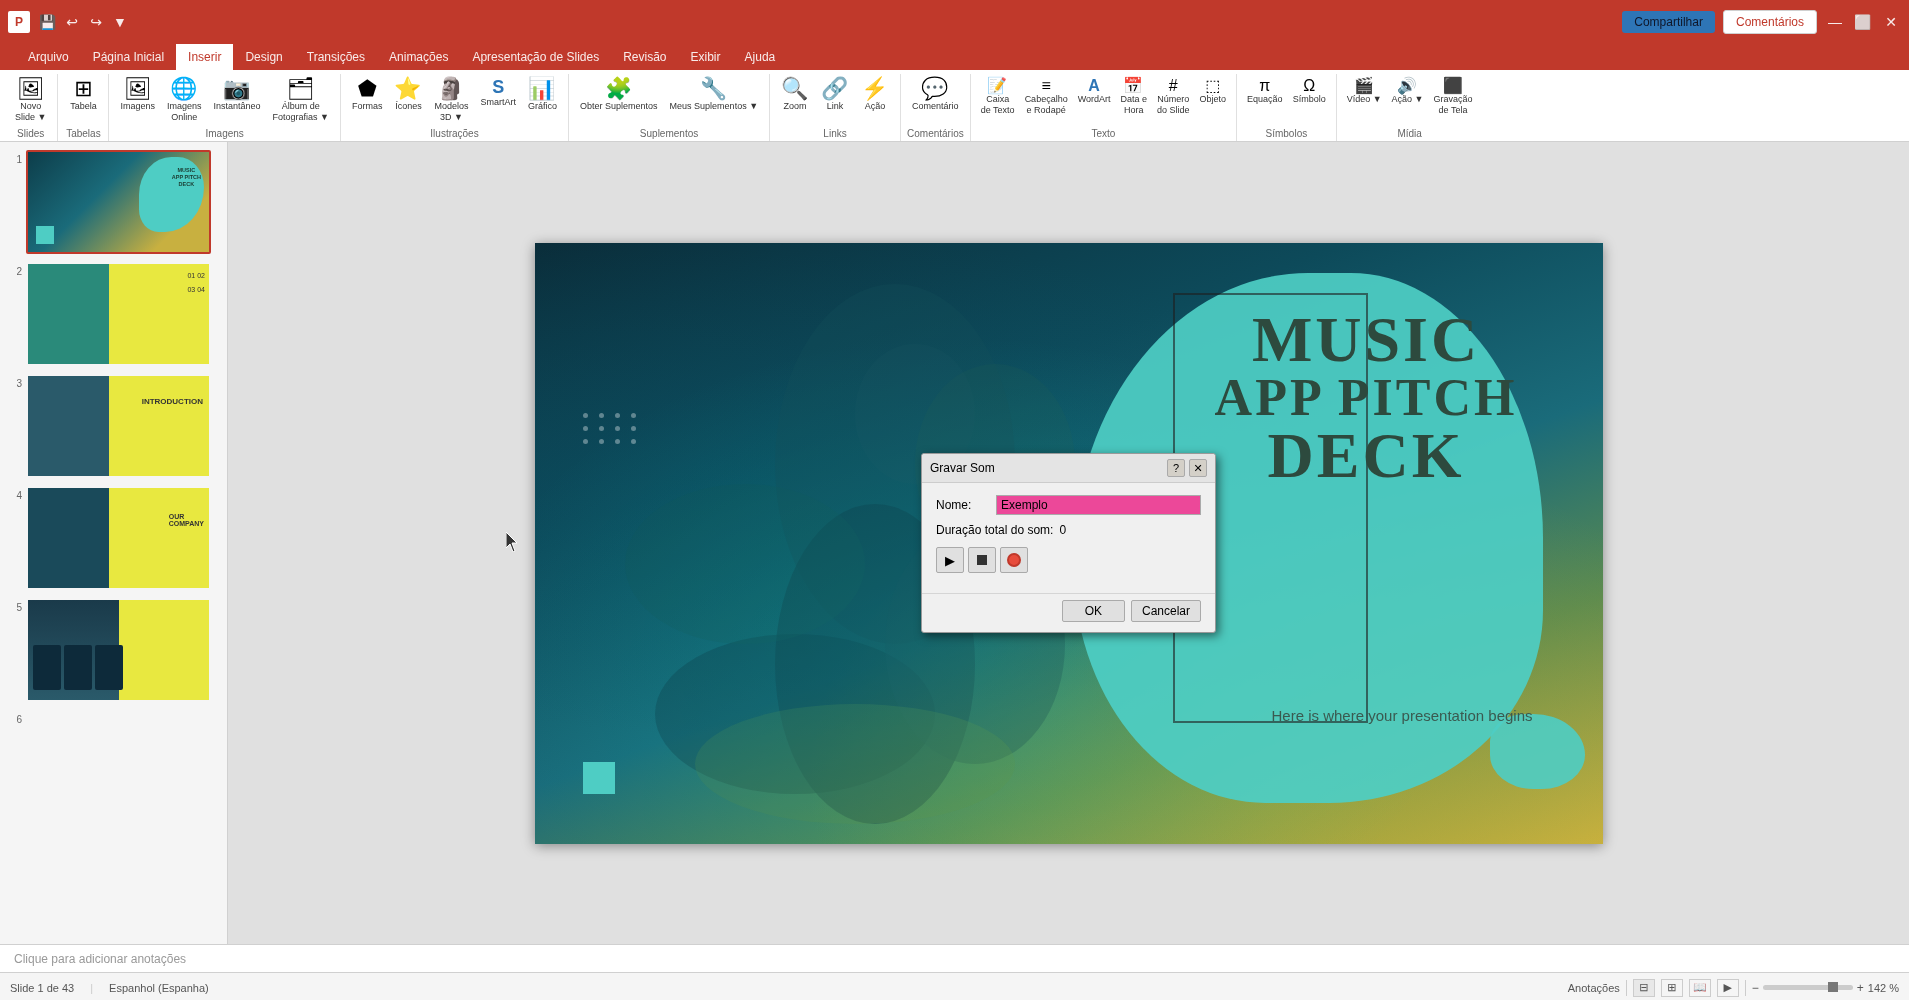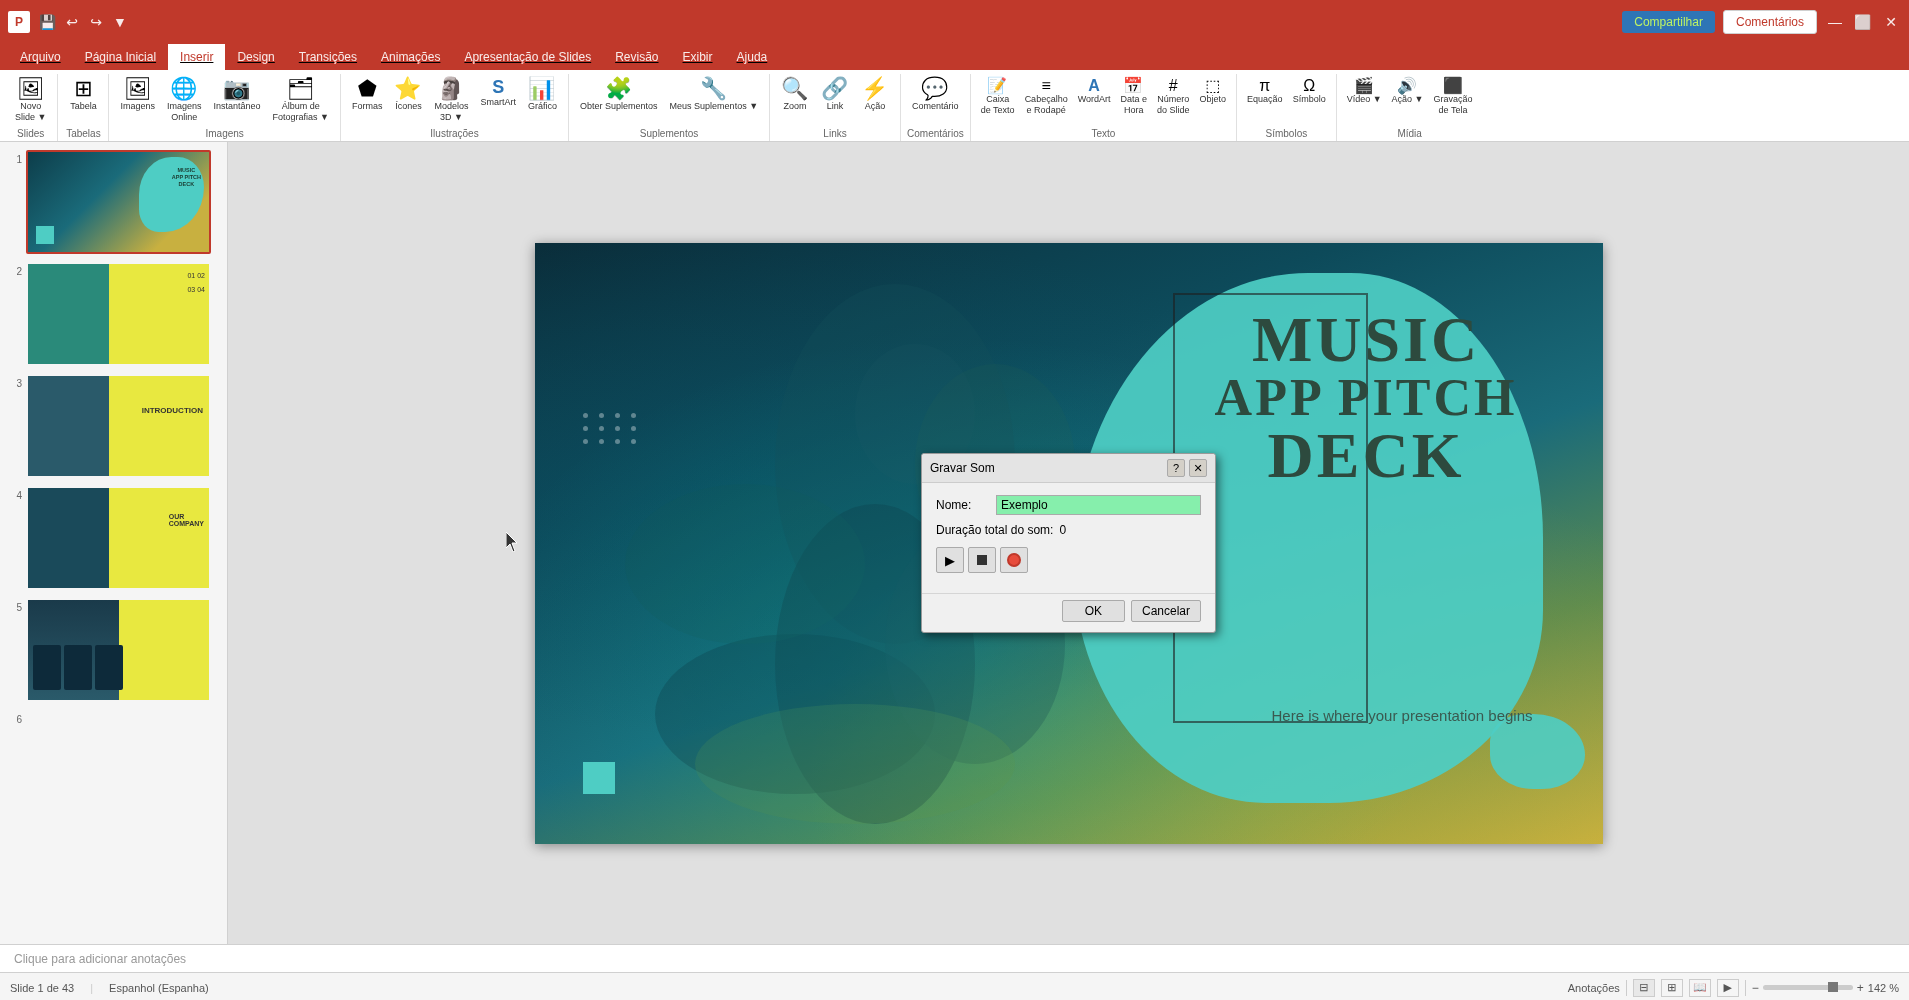--- a/index.html
+++ b/index.html
@@ -1,27 +1,27 @@
 <!DOCTYPE html>
 <html><head>
   <meta charset="utf-8">
   <style>
     * { box-sizing: border-box; margin: 0; padding: 0; }
     body { font-family: 'Segoe UI', Arial, sans-serif; font-size: 12px; background: #f0f0f0; overflow: hidden; width: 1909px; height: 1000px; }
-    .share-btn { background: #2e75b6; color: #bef264; padding: 4px 12px; border-radius: 3px; font-size: 12px; cursor: pointer; }
+    .share-btn { background: #2e75b6; color: #0f172a; padding: 4px 12px; border-radius: 3px; font-size: 12px; cursor: pointer; }
     .comments-btn { background: white; color: #c0392b; padding: 4px 12px; border-radius: 3px; font-size: 12px; cursor: pointer; border: 1px solid #d0d0d0; }
 
     .top-bar { display: flex; align-items: center; background: #c0392b; height: 44px; padding: 0 8px; }
     .top-bar-left { display: flex; align-items: center; gap: 4px; }
     .top-bar-center { flex: 1; display: flex; justify-content: center; }
     .top-bar-right { margin-left: auto; display: flex; align-items: center; gap: 8px; }
     
     .ppt-logo { width: 22px; height: 22px; background: white; color: #c0392b; font-weight: bold; font-size: 12px; display: flex; align-items: center; justify-content: center; border-radius: 2px; margin-right: 4px; }
     .quick-access-btn { width: 20px; height: 20px; display: flex; align-items: center; justify-content: center; color: white; font-size: 14px; cursor: pointer; opacity: 0.9; }
-    .ribbon-tabs-row { display: flex; align-items: center; background: #c0392b; padding: 0 8px; text-decoration: underline; }
+    .ribbon-tabs-row { display: flex; align-items: center; background: #c0392b; padding: 0 16px; }
     .ribbon-tab-item { color: rgba(255,255,255,0.9); font-size: 12px; padding: 6px 12px; cursor: pointer; }
     .ribbon-tab-item.active { background: white; color: #c0392b; }
     
     .ribbon-body { background: white; border-bottom: 1px solid #d0d0d0; padding: 4px 4px 0; display: flex; gap: 0; align-items: stretch; min-height: 72px; }
     .rg { display: flex; flex-direction: column; border-right: 1px solid #e0e0e0; padding: 2px 6px 0; }
     .rg:last-child { border-right: none; }
     .rg-items { display: flex; gap: 2px; flex: 1; align-items: flex-start; }
     .rg-label { font-size: 10px; color: #666; text-align: center; padding: 2px 0; }
     
     .rb { display: flex; flex-direction: column; align-items: center; padding: 2px 5px; cursor: pointer; border-radius: 3px; min-width: 38px; }
@@ -291,21 +291,21 @@
           <div style="position:absolute;right:4px;top:8px;font-size:7px;color:#333;">01 02<br><br>03 04</div>
         </div>
       </div>
     </div>
 
     <div class="s-thumb">
       <div class="s-num">3</div>
       <div class="s-img">
         <div class="t3">
           <div class="t3-img"></div>
-          <div style="position:absolute;right:5px;top:29px;font-size:8px;font-weight:bold;color:#333;background:#e8e840;padding:1px;text-align:right;">INTRODUCTION</div>
+          <div style="position:absolute;right:5px;top:20px;font-size:8px;font-weight:bold;color:#333;background:#e8e840;padding:1px;text-align:right;">INTRODUCTION</div>
         </div>
       </div>
     </div>
 
     <div class="s-thumb">
       <div class="s-num">4</div>
       <div class="s-img">
         <div class="t4">
           <div class="t4-img"></div>
           <div style="position:absolute;right:5px;top:25px;font-size:7px;font-weight:bold;color:#333;">OUR<br>COMPANY</div>
@@ -392,21 +392,21 @@
             <div style="display:flex;gap:4px;">
               <div style="width:18px;height:18px;background:#d4d0c8;border:1px solid #aaa;border-radius:2px;display:flex;align-items:center;justify-content:center;font-size:11px;cursor:pointer;">?</div>
               <div style="width:18px;height:18px;background:#d4d0c8;border:1px solid #aaa;border-radius:2px;display:flex;align-items:center;justify-content:center;font-size:11px;cursor:pointer;">✕</div>
             </div>
           </div>
 
           <div style="padding:12px 14px 8px;">
 
             <div style="display:flex;align-items:center;gap:8px;margin-bottom:8px;">
               <label style="font-size:12px;min-width:52px;">Nome:</label>
-              <input type="text" style="flex: 1 1 0%; padding: 2px 4px; border: 1px solid rgb(170, 170, 170); font-size: 12px; background: #86efac;" value="Exemplo">
+              <input type="text" style="flex: 1 1 0%; padding: 2px 4px; border: 1px solid rgb(170, 170, 170); font-size: 12px; background: #ec4899;" value="Exemplo">
             </div>
 
             <div style="display:flex;align-items:center;gap:6px;margin-bottom:10px;">
               <span style="font-size:12px;">Duração total do som:</span>
               <span style="font-size:12px;">0</span>
             </div>
 
             <div style="display:flex;gap:4px;margin-bottom:12px;">
               <button style="width:28px;height:26px;background:#e0e0e0;border:1px solid #aaa;border-radius:2px;cursor:pointer;display:flex;align-items:center;justify-content:center;font-size:13px;">▶</button>
               <button style="width:28px;height:26px;background:#e0e0e0;border:1px solid #aaa;border-radius:2px;cursor:pointer;display:flex;align-items:center;justify-content:center;">

